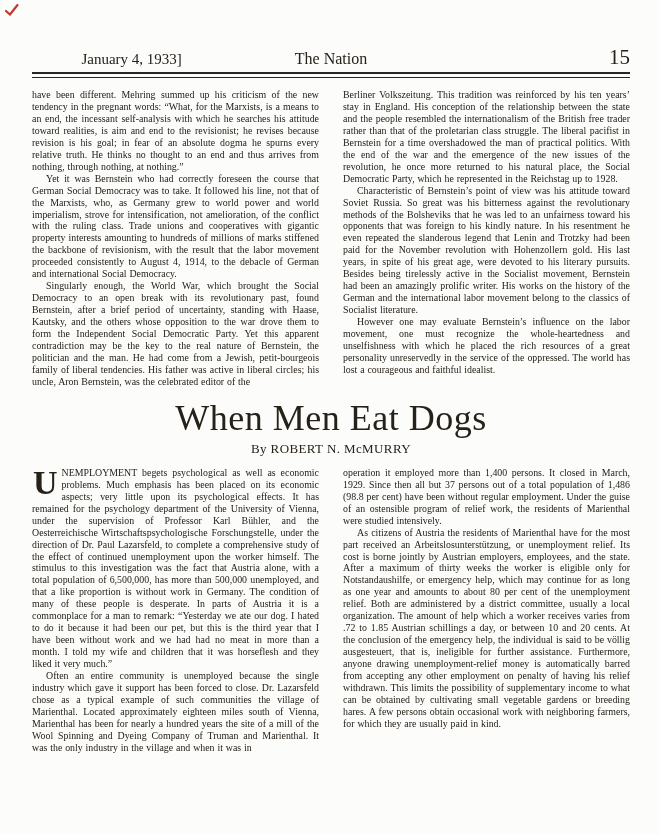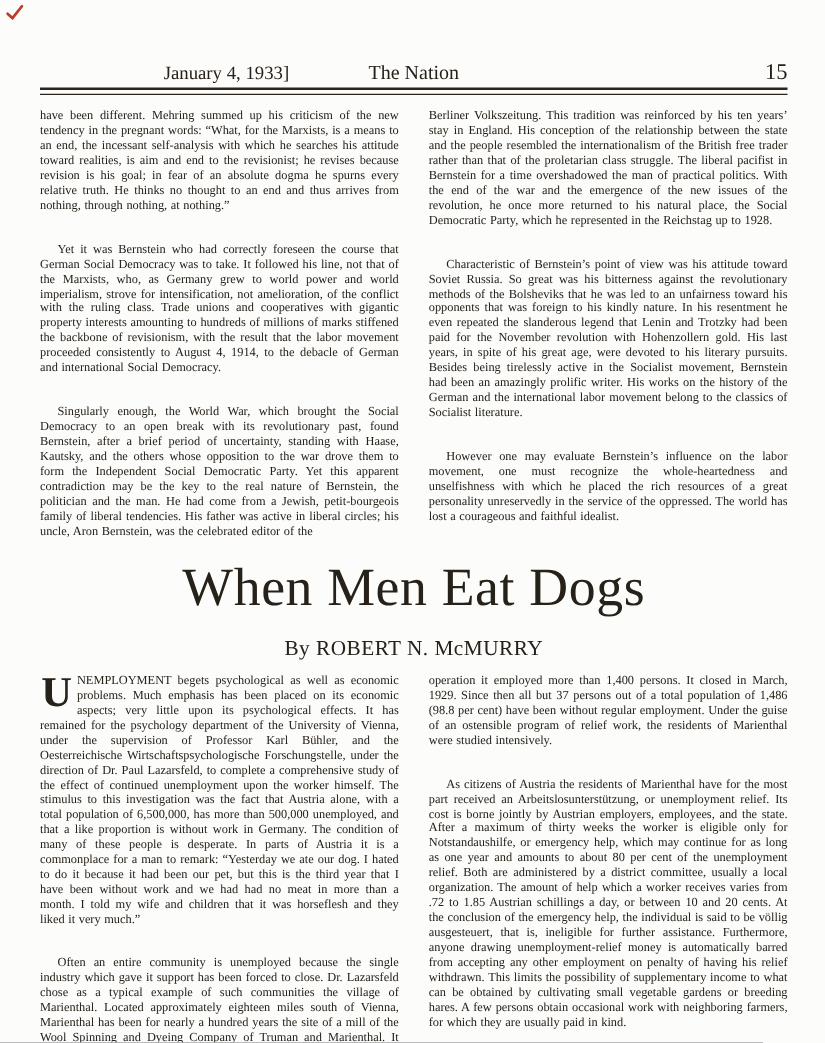--- a/index.html
+++ b/index.html
@@ -11,59 +11,59 @@
     overflow:hidden;
     font-family:"Liberation Serif", serif;
     color:#262119;
     box-sizing:border-box;
   }
   .inner{padding:34px 30px 0 32px;}
   .masthead{
     display:flex;align-items:baseline;
     font-size:15px;
   }
-  .masthead .mh-left{flex:1;text-align:right;}
+  .masthead .mh-left{flex:1;text-align:center;}
   .masthead .mh-center{flex:1;text-align:center;font-size:16px;margin-top:16px;}
-  .masthead .mh-right{flex:1;text-align:right;font-size:18px;}
+  .masthead .mh-right{flex:1;text-align:right;font-size:21px;}
   .double-rule{
     margin-top:2px;
     height:3px;
     border-top:2.5px solid #2b2620;
     border-bottom:1.5px solid #2b2620;
   }
   .cols{
     display:flex;gap:24px;
     margin-top:11px;
     text-align:justify;
     font-size:9.9px;
     line-height:11.95px;
     word-spacing:0.4px;
   }
   .col{width:292px;}
   .para{margin:0;}
-  .para.indent{text-indent:14px;margin-top:23px;}
+  .para.indent{text-indent:14px;}
   .it{}
   .dropcap{
     float:left;
     font-size:34px;
     line-height:29px;
     padding:1px 4px 0 1px;
     font-weight:600;
   }
   .title-block{text-align:center;margin-top:12px;}
   .article-title{
-    margin:17px;
-    font-size:43px;
+    margin:0;
+    font-size:36px;
     font-weight:500;
     line-height:1.0;
     letter-spacing:0.5px;
   }
   .byline{
     margin-top:5px;
-    font-size:17px;
+    font-size:13px;
     letter-spacing:0.4px;
   }
   .article2{margin-top:10px;}
   .red-mark{
     position:absolute;
     top:4px;left:5px;
     width:14px;height:12px;
   }
 </style>
 </head>

